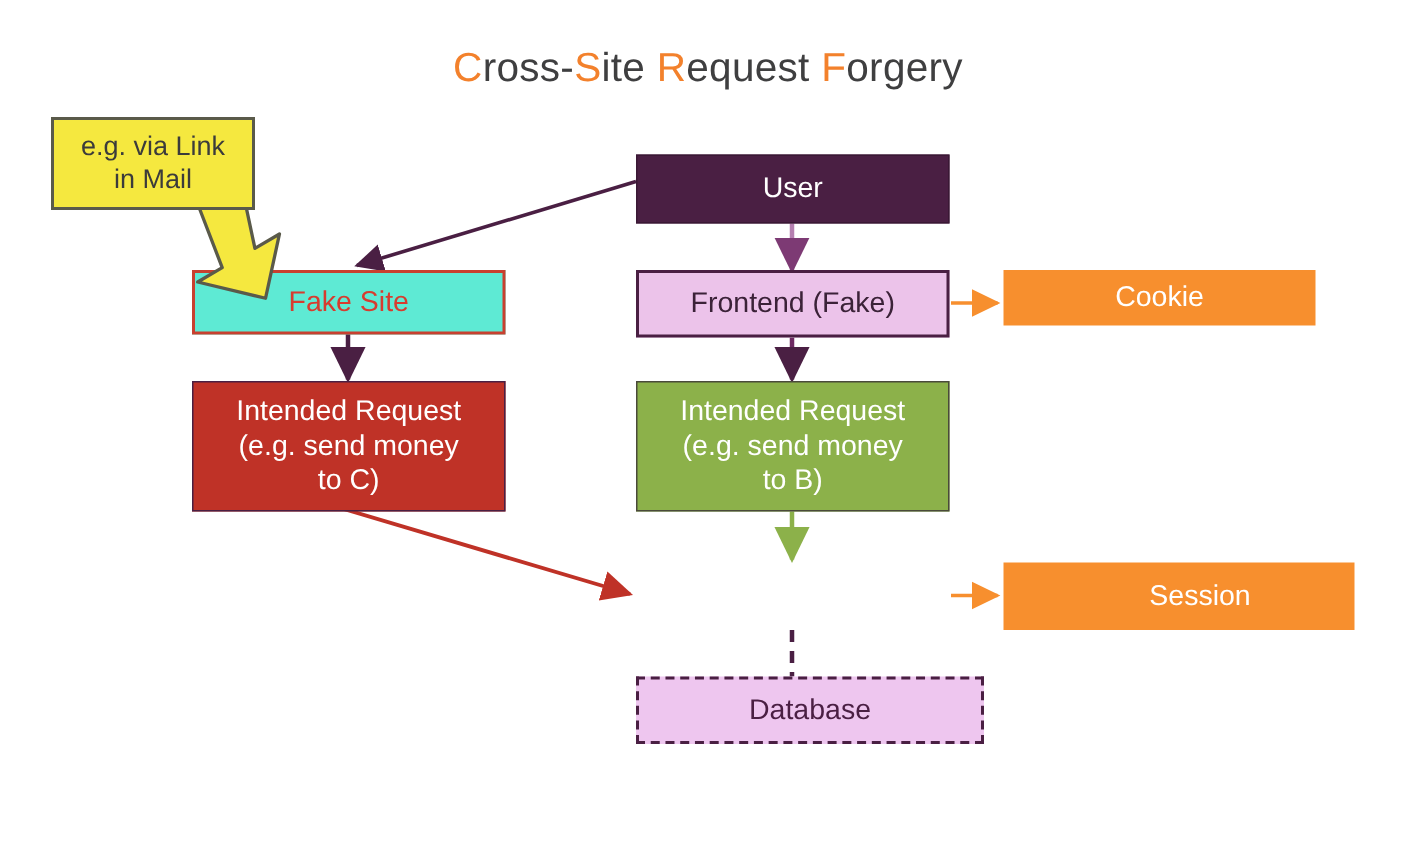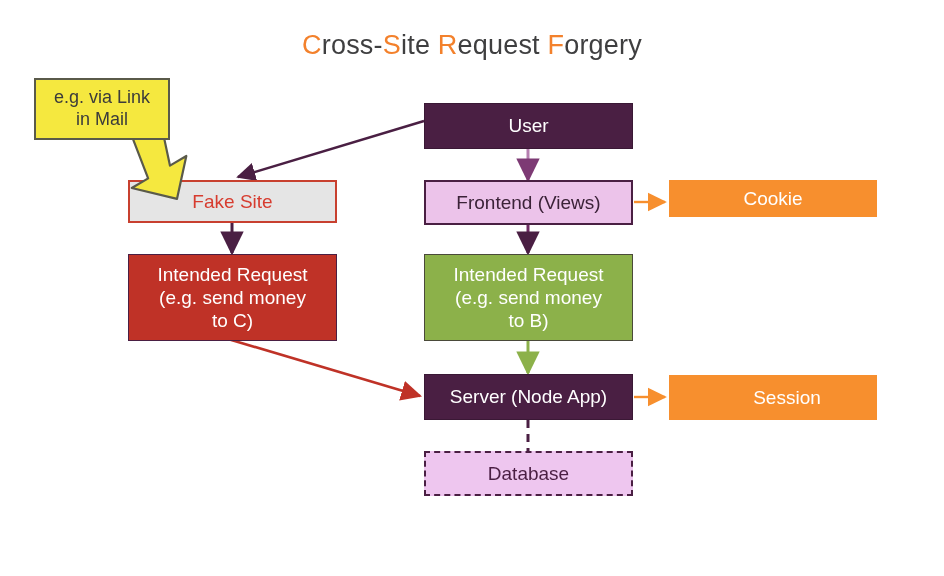--- a/index.html
+++ b/index.html
@@ -52,21 +52,21 @@
   #title .hl { color: #f3812c; }
 
   
   .n-user {
     background: #4a1f43;
     color: #ffffff;
     border: 1px solid #3a1835;
     font-size: 19px;
   }
   .n-fake {
-    background: #e5e5e5;
+    background: #5eead4;
     color: #d73c2f;
     border: 2px solid #c8402f;
     font-size: 19px;
   }
   .n-frontend {
     background: #ecc3ea;
     color: #3b2238;
     border: 2px solid #4a1f43;
     font-size: 19px;
   }
@@ -155,48 +155,45 @@
 
   <div class="node n-user" style="left:424px; top:103px; width:209px; height:46px;">
     <span>User</span>
   </div>
 
   <div class="node n-fake" style="left:128px; top:180px; width:209px; height:43px;">
     <span>Fake Site</span>
   </div>
 
   <div class="node n-frontend" style="left:424px; top:180px; width:209px; height:45px;">
-    <span>Frontend (Views)</span>
+    <span>Frontend (Fake)</span>
   </div>
 
   <div class="node n-cookie" style="left:669px; top:180px; width:208px; height:37px;">
     <span>Cookie</span>
   </div>
 
   <div class="node n-req-red" style="left:128px; top:254px; width:209px; height:87px;">
     <span>Intended Request
 (e.g. send money
 to C)</span>
   </div>
 
   <div class="node n-req-green" style="left:424px; top:254px; width:209px; height:87px;">
     <span>Intended Request
 (e.g. send money
 to B)</span>
   </div>
 
-  <div class="node n-server" style="left:424px; top:374px; width:209px; height:46px;">
-    <span>Server (Node App)</span>
-  </div>
-
-  <div class="node n-session" style="left:669px; top:375px; width:208px; height:45px;padding-left:28px;">
+
+  <div class="node n-session" style="left:669px; top:375px; width:234px; height:45px;padding-left:28px;">
     <span>Session</span>
   </div>
 
-  <div class="node n-database" style="left:424px; top:451px; width:209px; height:45px;">
+  <div class="node n-database" style="left:424px; top:451px; width:232px; height:45px;">
     <span>Database</span>
   </div>
 
   <svg style="position:absolute; left:118px; top:128px; width:110px; height:82px;" viewBox="0 0 110 82">
     <path d="M21,2 L52,2 L52,38 L70,32 L52,72 L10,52 L28,46 L21,2 Z" transform="rotate(-12 50 38)" fill="#f5e83f" stroke="#5a5a4a" stroke-width="2.2" stroke-linejoin="round"></path>
   </svg>
 
   <div class="node n-note" style="left:34px; top:78px; width:136px; height:62px;text-align:center;">
     <span>e.g. via Link
 in Mail</span>

